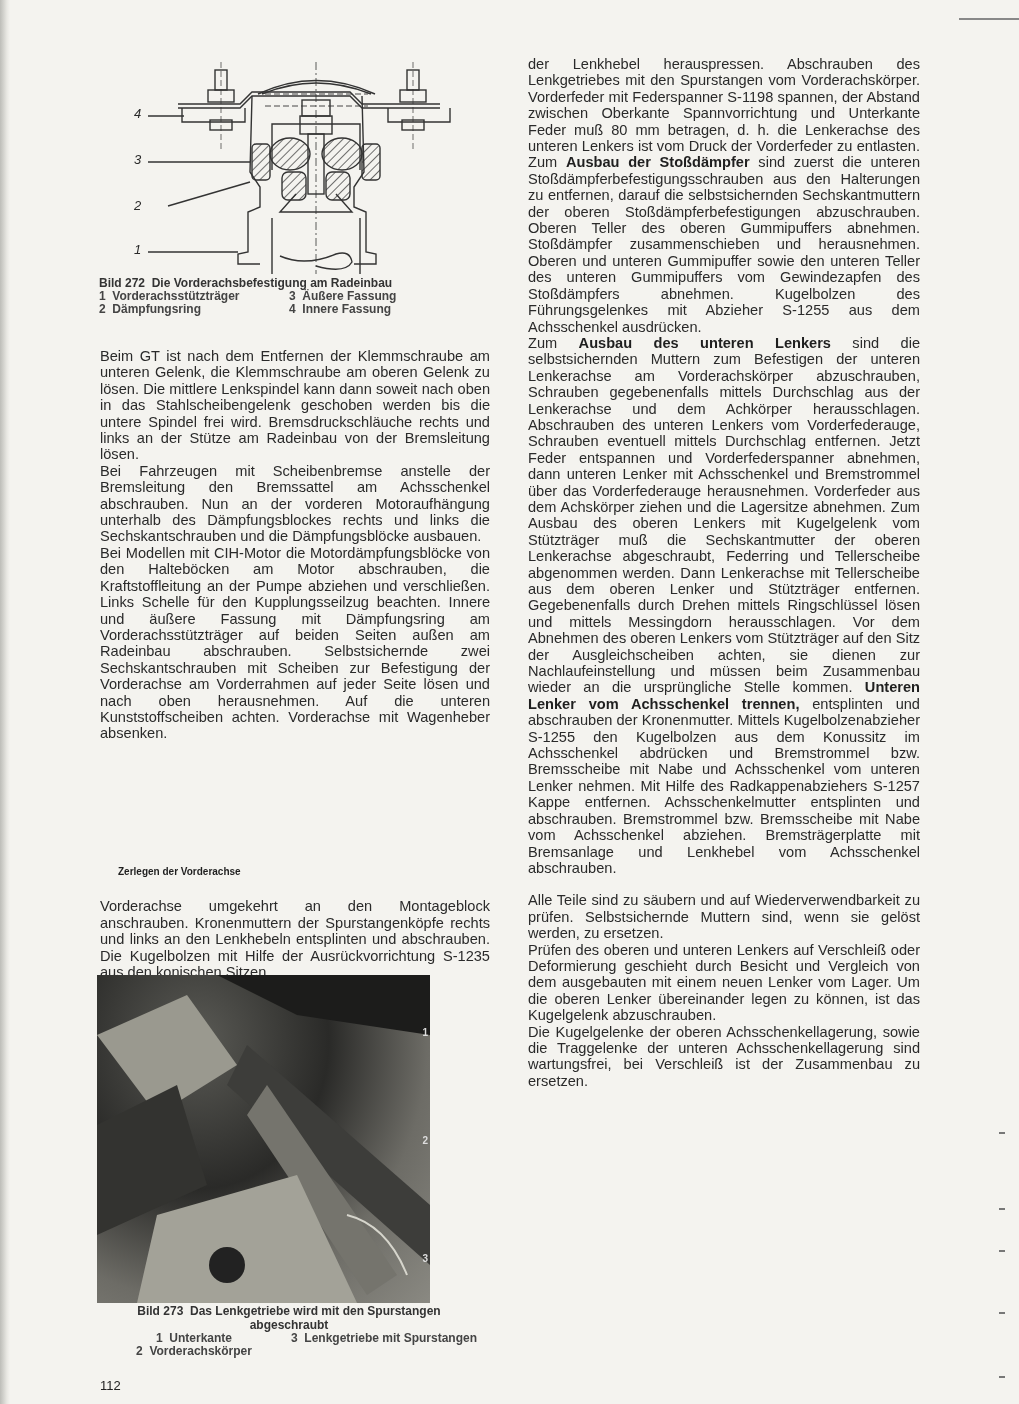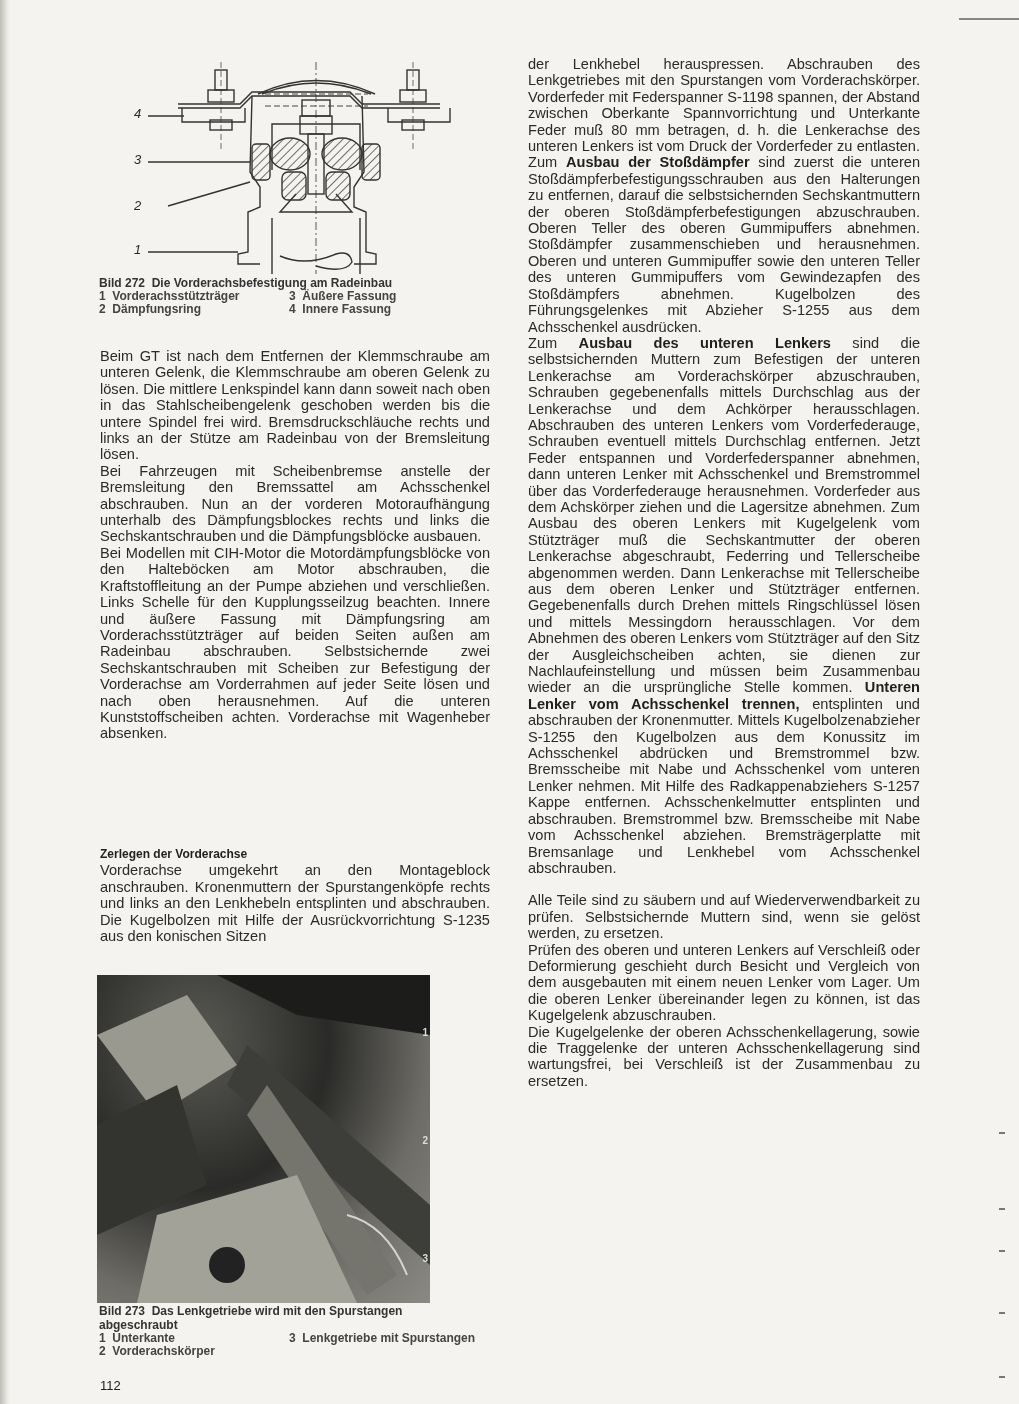--- a/index.html
+++ b/index.html
@@ -14,27 +14,27 @@
     background: linear-gradient(to right, #bdbdb8, #e9e8e3 70%, #f4f3ef);
   }
   .top-rule { position: absolute; right: 0; top: 18px; width: 60px; height: 2px; background: #888; }
   .figure1 { position: absolute; left: 100px; top: 42px; width: 360px; height: 232px; }
   .caption { font-size: 12px; font-weight: bold; color: #333; line-height: 14px; }
   .caption-legend { display: grid; grid-template-columns: 190px 1fr; font-size: 12px; font-weight: bold; color: #444; line-height: 13px; }
   .cap1 { position: absolute; left: 99px; top: 276px; width: 370px; }
   .body-text { font-size: 14.6px; line-height: 16.4px; text-align: justify; margin: 0; }
   .body-text p { margin: 0; }
   .body-text b { font-weight: bold; color: #1f1f1f; }
-  .heading { font-weight: bold; font-size: 12px; line-height: 16.4px; margin: 0; color: #1f1f1f; }
+  .heading { font-weight: bold; font-size: 10px; line-height: 16.4px; margin: 18px; color: #1f1f1f; }
   .left-text1 { position: absolute; left: 100px; top: 348px; width: 390px; }
   .left-text2 { position: absolute; left: 100px; top: 846px; width: 390px; }
   .photo { position: absolute; left: 97px; top: 975px; width: 333px; height: 328px; overflow: hidden;
     background: radial-gradient(ellipse at 30% 20%, #5a5a55 0%, #2a2a28 40%, #6d6c66 70%, #8a8982 100%); }
   .photo .num { position: absolute; right: 2px; font-size: 10px; font-weight: bold; color: #ddd; }
-  .cap2 { position: absolute; left: 99px; top: 1304px; width: 380px; }
+  .cap2 { position: absolute; left: 99px; top: 1304px; width: 380px; text-align: center; }
   .page-num { position: absolute; left: 100px; top: 1378px; font-size: 13px; color: #222; }
   .right-text { position: absolute; left: 528px; top: 56px; width: 392px; }
   .gap { height: 16px; }
   .margin-tick { position: absolute; right: 14px; width: 6px; height: 2px; background: #777; }
 </style>
 </head>
 <body>
 
 <div class="scan-edge"></div>
 <div class="top-rule"></div>

